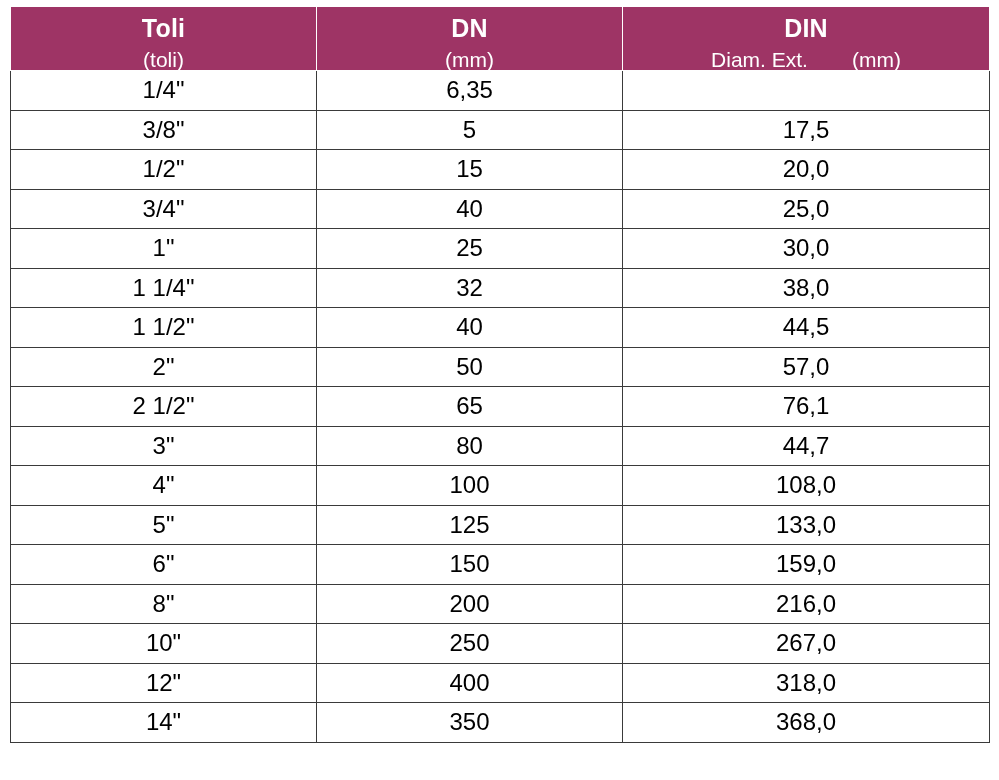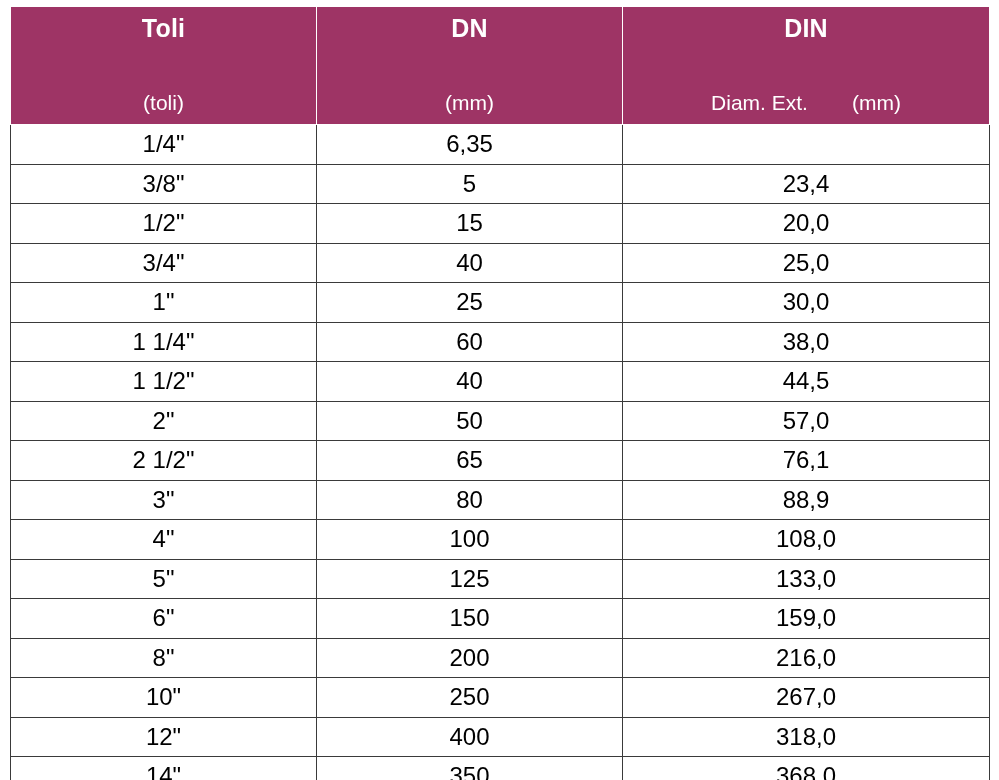--- a/index.html
+++ b/index.html
@@ -42,23 +42,22 @@
     font-size: 25px;
     line-height: 1.0;
     padding: 9px 0 6px 0;
     text-align: center;
     letter-spacing: 0.2px;
   }
   thead .hdr-sub {
     font-size: 21px;
     font-weight: normal;
     line-height: 1.0;
-    padding: 2px 0 11px 0;
+    padding: 2px 0 0 0;
     text-align: center;
-    margin-top: 43px;
   }
   thead .hdr-sub.two-part {
     display: flex;
     justify-content: center;
     align-items: flex-end;
     gap: 44px;
   }
   tbody td {
     border: 1px solid #3a3a3a;
     text-align: center;
@@ -103,61 +102,61 @@
     </thead>
     <tbody>
       <tr>
         <td>1/4"</td>
         <td>6,35</td>
         <td></td>
       </tr>
       <tr>
         <td>3/8"</td>
         <td>5</td>
-        <td>23,4</td>
+        <td>17,5</td>
       </tr>
       <tr>
         <td>1/2"</td>
         <td>15</td>
         <td>20,0</td>
       </tr>
       <tr>
         <td>3/4"</td>
         <td>40</td>
         <td>25,0</td>
       </tr>
       <tr>
         <td>1"</td>
         <td>25</td>
         <td>30,0</td>
       </tr>
       <tr>
         <td>1 1/4"</td>
-        <td>60</td>
+        <td>32</td>
         <td>38,0</td>
       </tr>
       <tr>
         <td>1 1/2"</td>
         <td>40</td>
         <td>44,5</td>
       </tr>
       <tr>
         <td>2"</td>
         <td>50</td>
         <td>57,0</td>
       </tr>
       <tr>
         <td>2 1/2"</td>
         <td>65</td>
         <td>76,1</td>
       </tr>
       <tr>
         <td>3"</td>
         <td>80</td>
-        <td>88,9</td>
+        <td>44,7</td>
       </tr>
       <tr>
         <td>4"</td>
         <td>100</td>
         <td>108,0</td>
       </tr>
       <tr>
         <td>5"</td>
         <td>125</td>
         <td>133,0</td>

